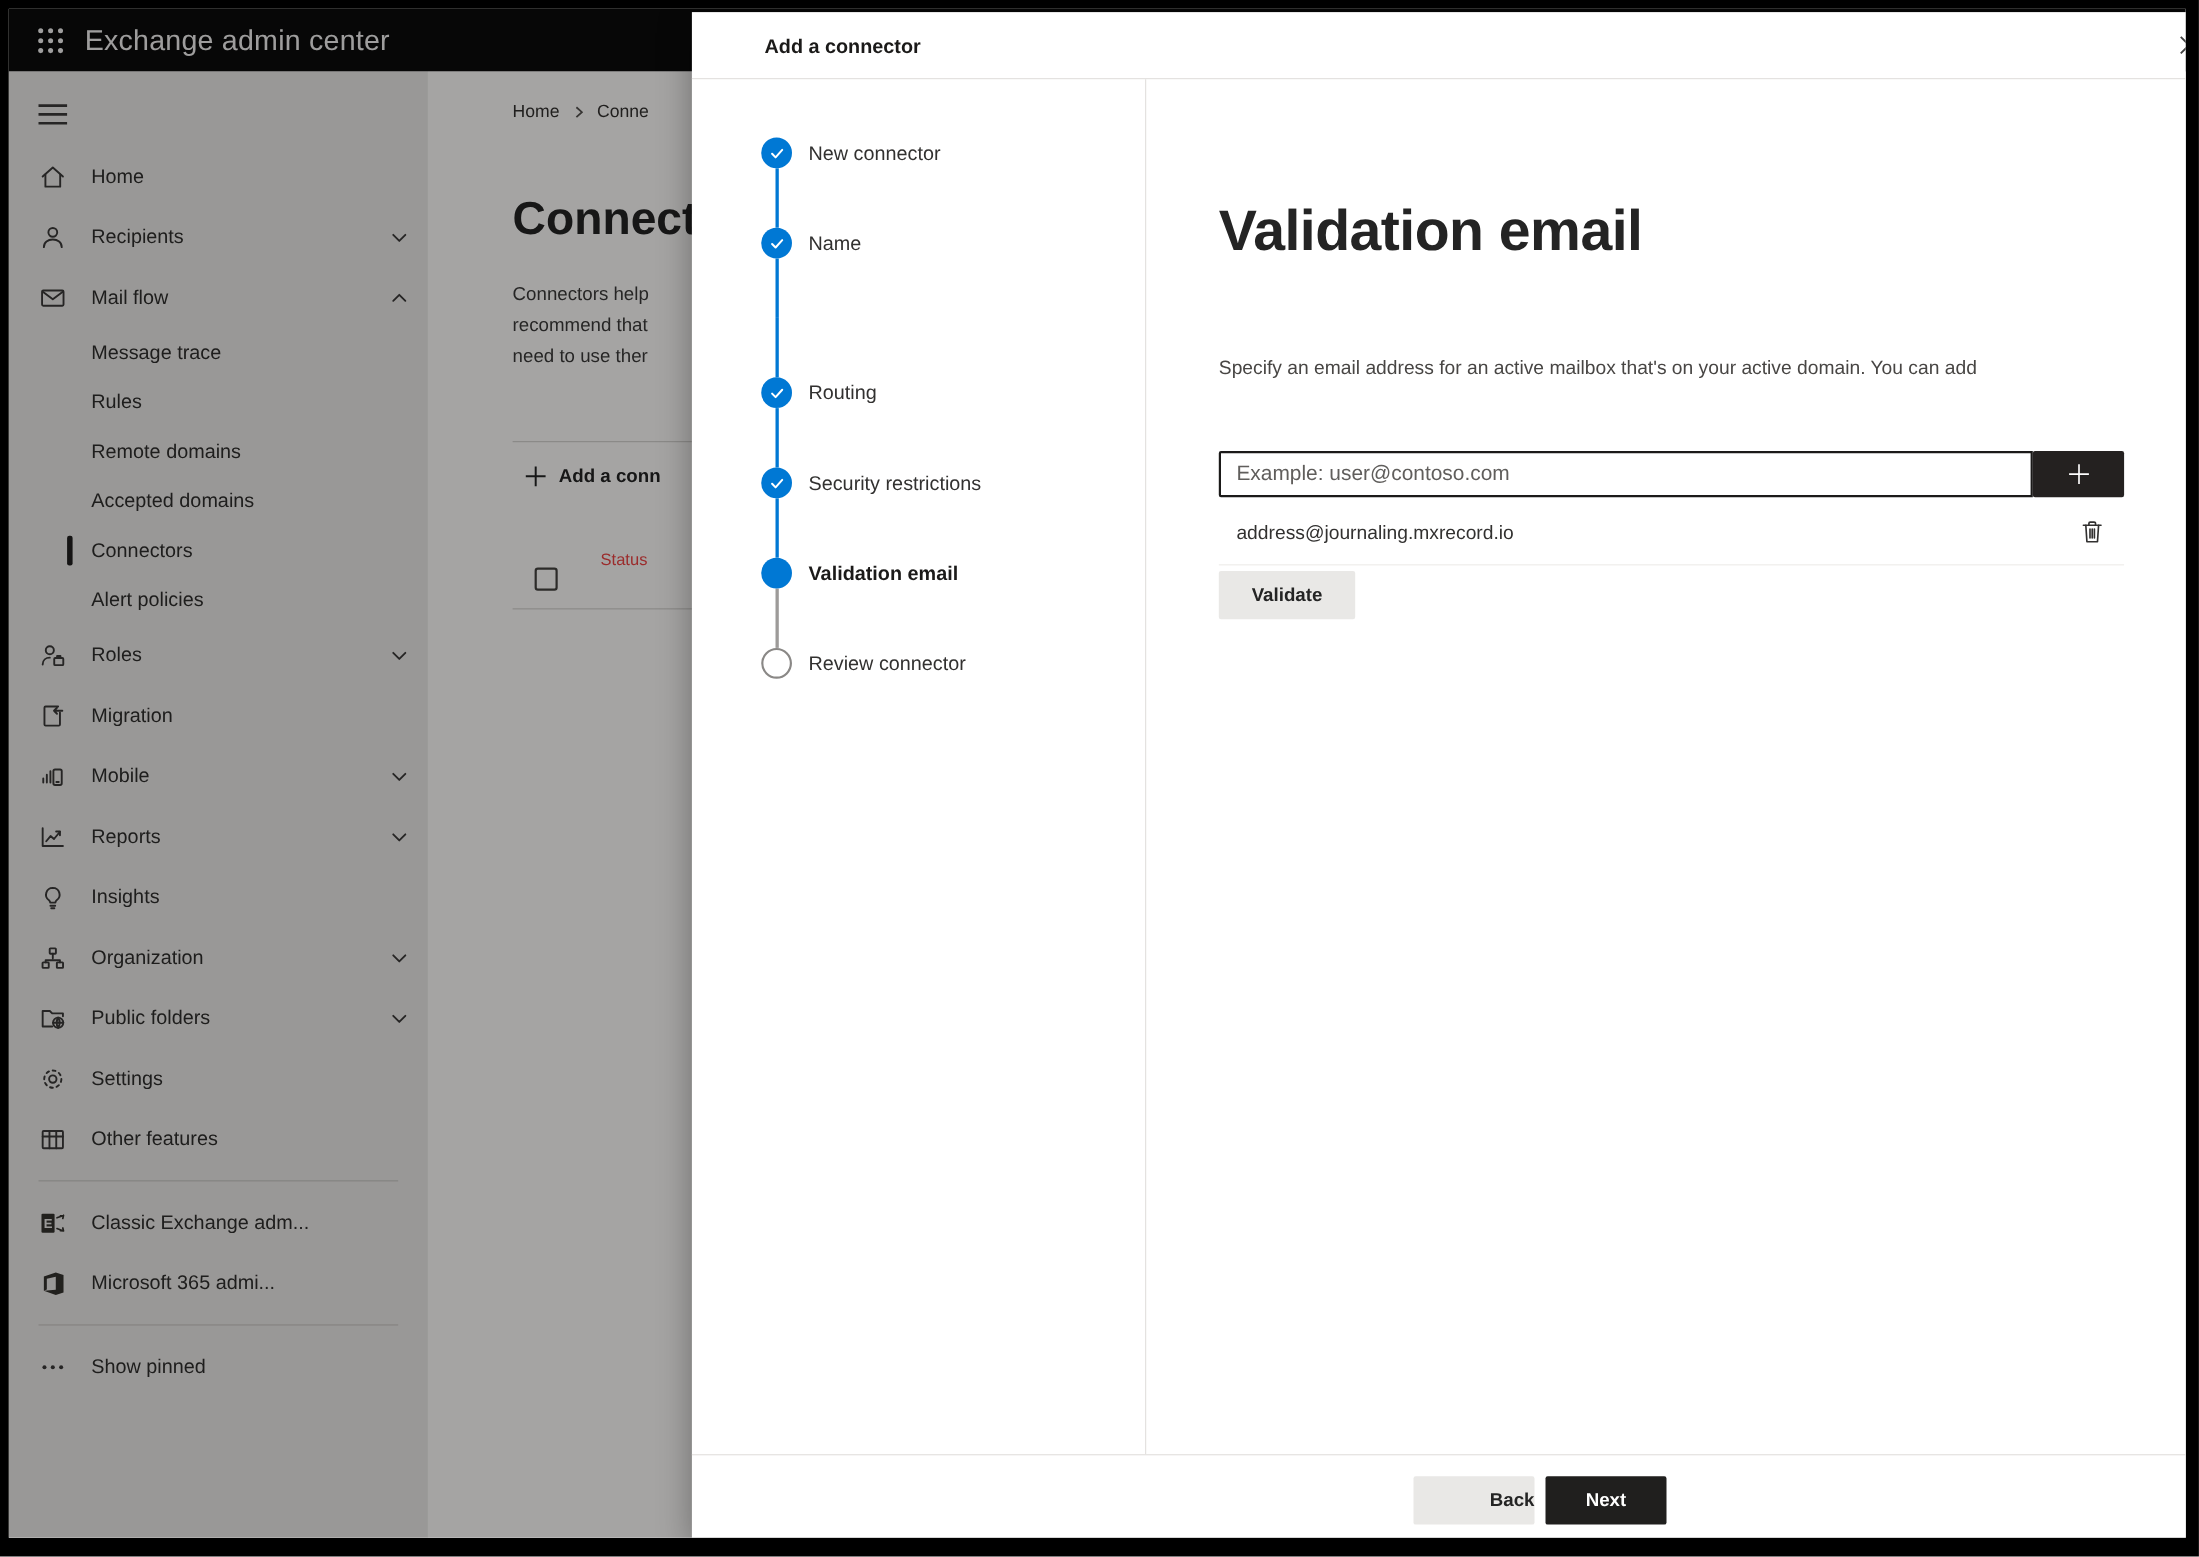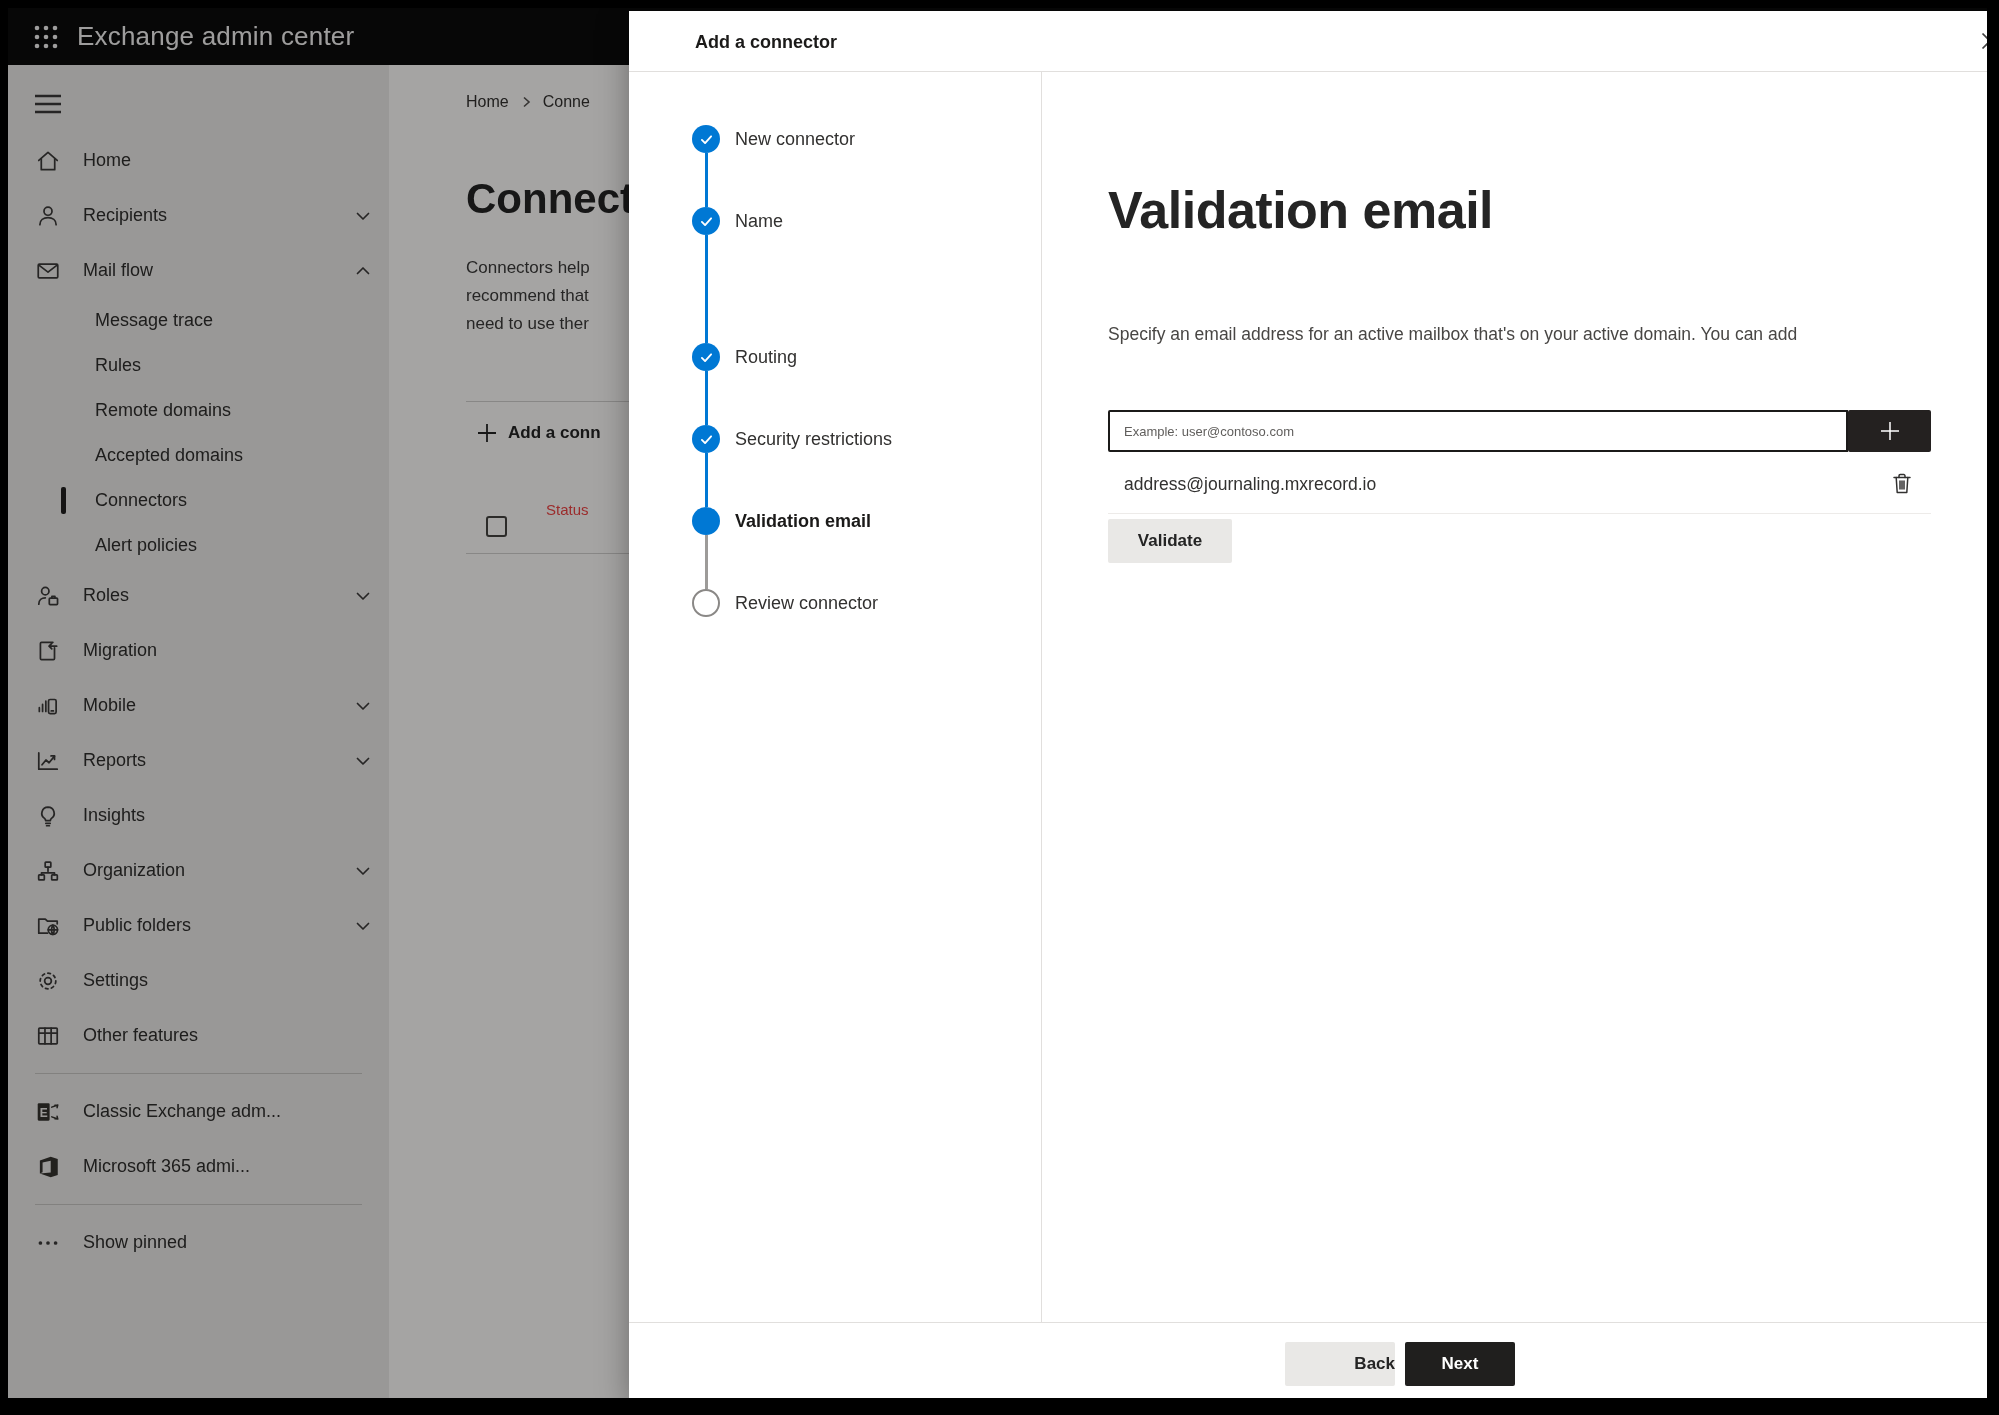--- a/index.html
+++ b/index.html
@@ -20,21 +20,21 @@
 
   
   .sidebar { position:absolute; left:0; top:57px; width:381px; bottom:0; background:#eceae8; z-index:1; }
   .hamburger { width:34px; height:30px; margin:24px 0 0 25px; display:flex; align-items:center; color:#3b3a39; cursor:pointer; }
   .nav-list { margin-top:14px; }
   .nav-row { display:flex; align-items:center; height:55px; padding-left:27px; position:relative; cursor:pointer; color:#2f2e2d; }
   .nav-row.sub { height:45px; padding-left:75px; }
   .nav-row .nav-icon { width:26px; height:26px; color:#3b3a39; flex:0 0 26px; display:flex; align-items:center; justify-content:center; }
   .nav-row .nav-icon svg { width:26px; height:26px; }
   .nav-label { font-size:18px; margin-left:22px; white-space:nowrap; }
-  .nav-row.sub .nav-label { margin-left:12px; }
+  .nav-row.sub .nav-label { margin-left:0; }
   .nav-row .chev { position:absolute; right:16px; width:20px; height:20px; color:#3b3a39; }
   .nav-row.selected::before { content:""; position:absolute; left:53px; top:9px; bottom:9px; width:5px; background:#21201f; border-radius:2px; }
   .side-divider { height:1px; background:#c8c6c4; margin:10px 27px 10px 27px; }
 
   
   .page { position:absolute; left:381px; top:57px; right:0; bottom:0; background:#fdfcfb; z-index:1; }
   .breadcrumb { position:absolute; left:77px; top:28px; font-size:16px; display:flex; align-items:center; gap:10px; color:#33312f; }
   .breadcrumb .bc-sep { width:14px; height:14px; color:#55524f; }
   .page-title { position:absolute; left:77px; top:110px; font-size:42px; font-weight:700; color:#242424; white-space:nowrap; }
   .page-desc { position:absolute; left:77px; top:189px; font-size:17px; line-height:28px; color:#3b3a39; white-space:nowrap; }
@@ -66,21 +66,21 @@
   .step-label { font-size:18px; margin-left:15px; color:#323130; white-space:nowrap; }
   .step-label.current { font-weight:700; color:#1b1a19; }
   .step-line { width:3px; height:54px; margin-left:75.5px; background:var(--accent,#0078d4); }
   .step-line.gray { background:#9d9b99; }
 
   
   .dlg-content { flex:1 1 auto; position:relative; }
   .content-heading { position:absolute; left:66px; top:108px; font-size:52px; font-weight:700; color:#242424; letter-spacing:-0.5px; white-space:nowrap; }
   .content-desc { position:absolute; left:66px; top:250px; font-size:17.5px; line-height:25px; color:#484644; }
   .email-row { position:absolute; left:66px; top:338px; display:flex; }
-  .email-input { width:740px; height:42px; border:2px solid #1b1a19; border-radius:2px 0 0 2px; font-size:13px; padding:0 14px; color:#14532d; font-family:"Liberation Sans","DejaVu Sans",sans-serif; outline:none; background:#fff; }
+  .email-input { width:740px; height:42px; border:2px solid #1b1a19; border-radius:2px 0 0 2px; font-size:19px; padding:0 14px; color:#14532d; font-family:"Liberation Sans","DejaVu Sans",sans-serif; outline:none; background:#fff; }
   .email-input::placeholder { color:#605e5c; opacity:1; }
   .email-add-btn { width:83px; height:42px; background:#242120; border:none; border-radius:2px; display:flex; align-items:center; justify-content:center; color:#fff; cursor:pointer; }
   .email-add-btn svg { width:26px; height:26px; }
   .address-row { position:absolute; left:66px; top:391px; width:823px; height:42px; display:flex; align-items:center; }
   .address-text { font-size:17.5px; color:#323130; margin-left:16px; }
   .address-delete { margin-left:auto; margin-right:14px; width:30px; height:30px; display:flex; align-items:center; justify-content:center; color:#323130; cursor:pointer; background:none; border:none; }
   .address-delete svg { width:24px; height:26px; }
   .content-divider { position:absolute; left:66px; top:441px; width:823px; height:1px; background:#edebe9; }
   .validate-btn { position:absolute; left:66px; top:447px; width:124px; height:44px; background:#e9e8e6; border:none; border-radius:2px; font-size:17px; font-weight:700; color:#242424; cursor:pointer; font-family:"Liberation Sans","DejaVu Sans",sans-serif; }
 

